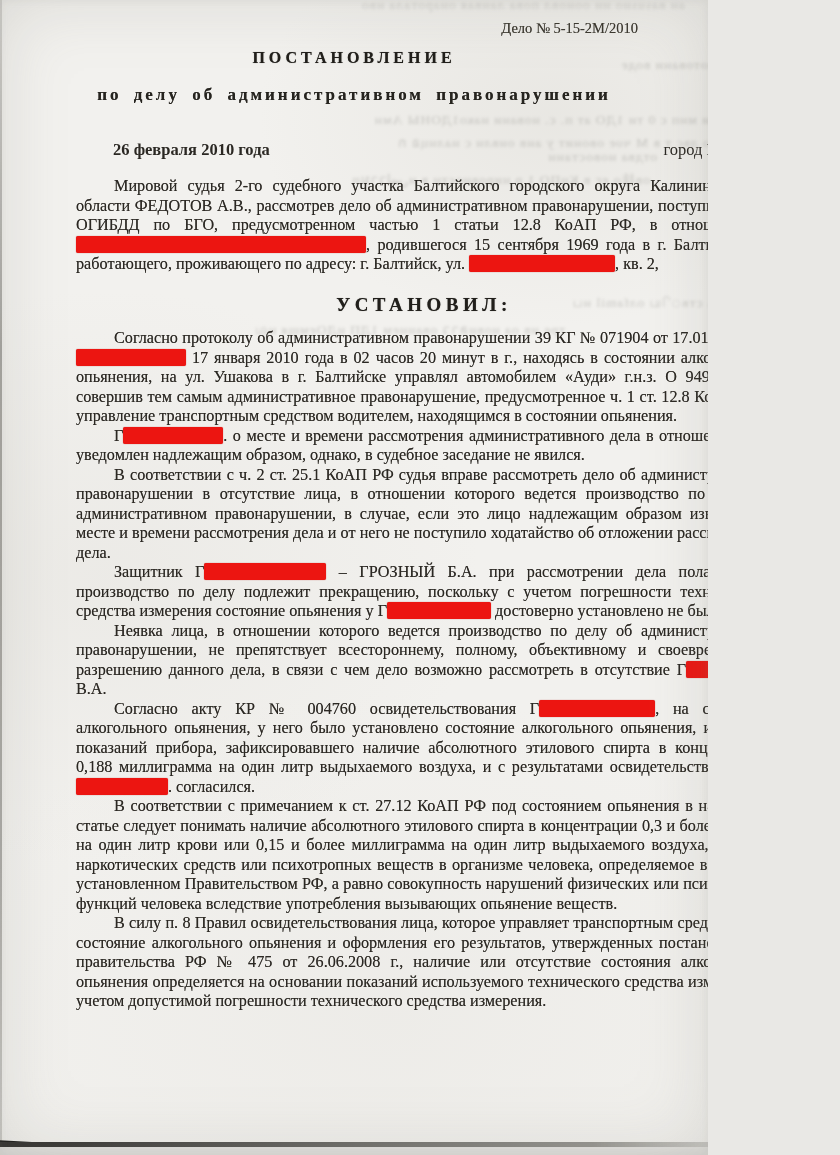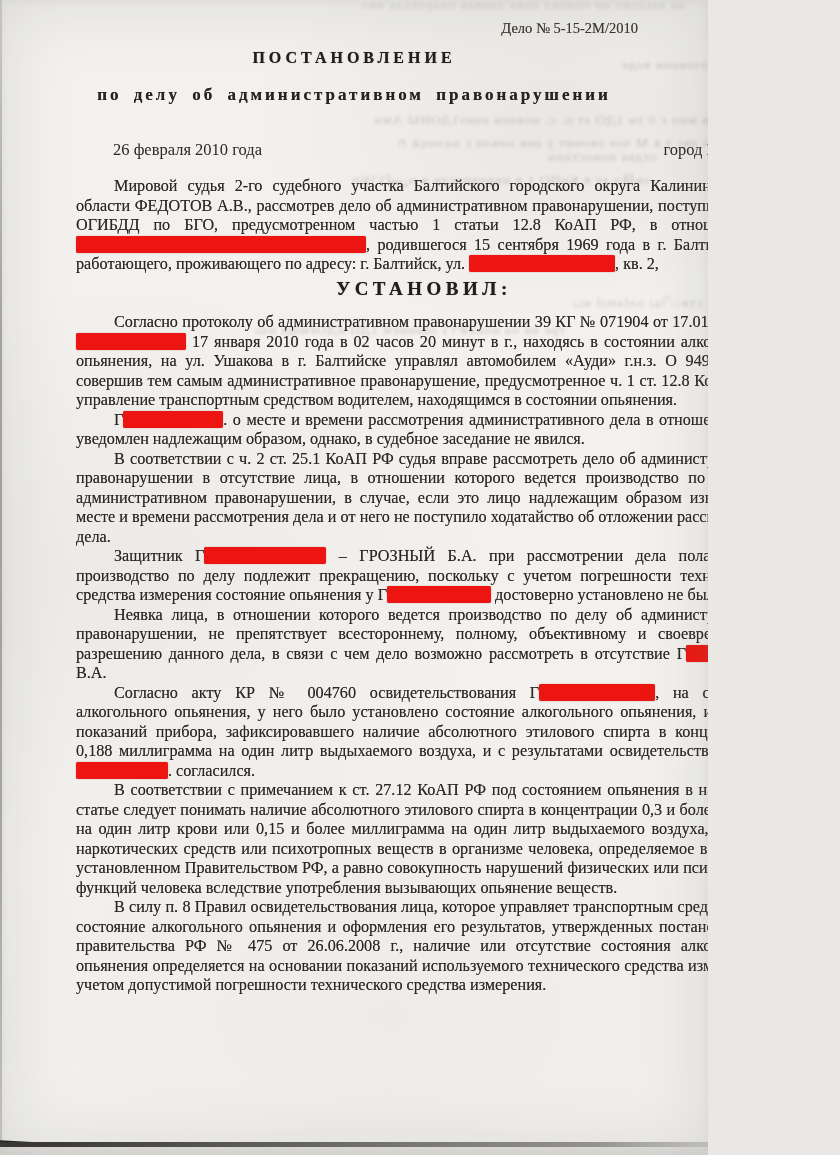--- a/index.html
+++ b/index.html
@@ -50,28 +50,28 @@
   .case-number{position:absolute;top:20px;right:70px;font-size:14.5px;color:#3a372f;
     text-shadow:0 0 .5px rgba(58,55,47,.6);}
   .doc-title{position:absolute;top:49px;left:0;width:100%;text-align:center;
     font-size:16px;font-weight:bold;letter-spacing:4px;color:#211f1b;
     text-shadow:0 0 .7px rgba(33,31,27,.7);}
   .doc-subtitle{position:absolute;top:85px;left:0;width:100%;text-align:center;
     font-size:17px;font-weight:bold;letter-spacing:3px;word-spacing:5px;color:#26241f;
     text-shadow:0 0 .6px rgba(38,36,31,.7);}
   .date-row{position:absolute;top:140px;left:76px;width:696px;display:flex;
     justify-content:space-between;font-size:16.5px;}
-  .date-row .date{margin-left:37px;}
+  .date-row .date{margin-left:37px;font-weight:bold;}
 
   
   .body-text{position:absolute;top:177px;left:76px;width:696px;
     font-size:16.2px;line-height:19.5px;text-align:justify;
     text-shadow:0 0 .55px rgba(43,40,35,.6);}
   .para{margin:0;text-indent:38px;}
-  .ustanovil{margin:4px 0 15px 0;text-align:center;text-indent:0;
+  .ustanovil{margin:20px 0 15px 0;text-align:center;text-indent:0;
     font-size:19px;font-weight:bold;letter-spacing:4.5px;color:#211f1b;
     text-shadow:0 0 .7px rgba(33,31,27,.7);}
   .redact{display:inline-block;vertical-align:-3px;height:17px;
     background:var(--redact,#ec1511);border-radius:2px;
     box-shadow:0 0 1px rgba(160,20,15,.8);}
 </style>
 </head>
 <body>
 
 <div class="page">

